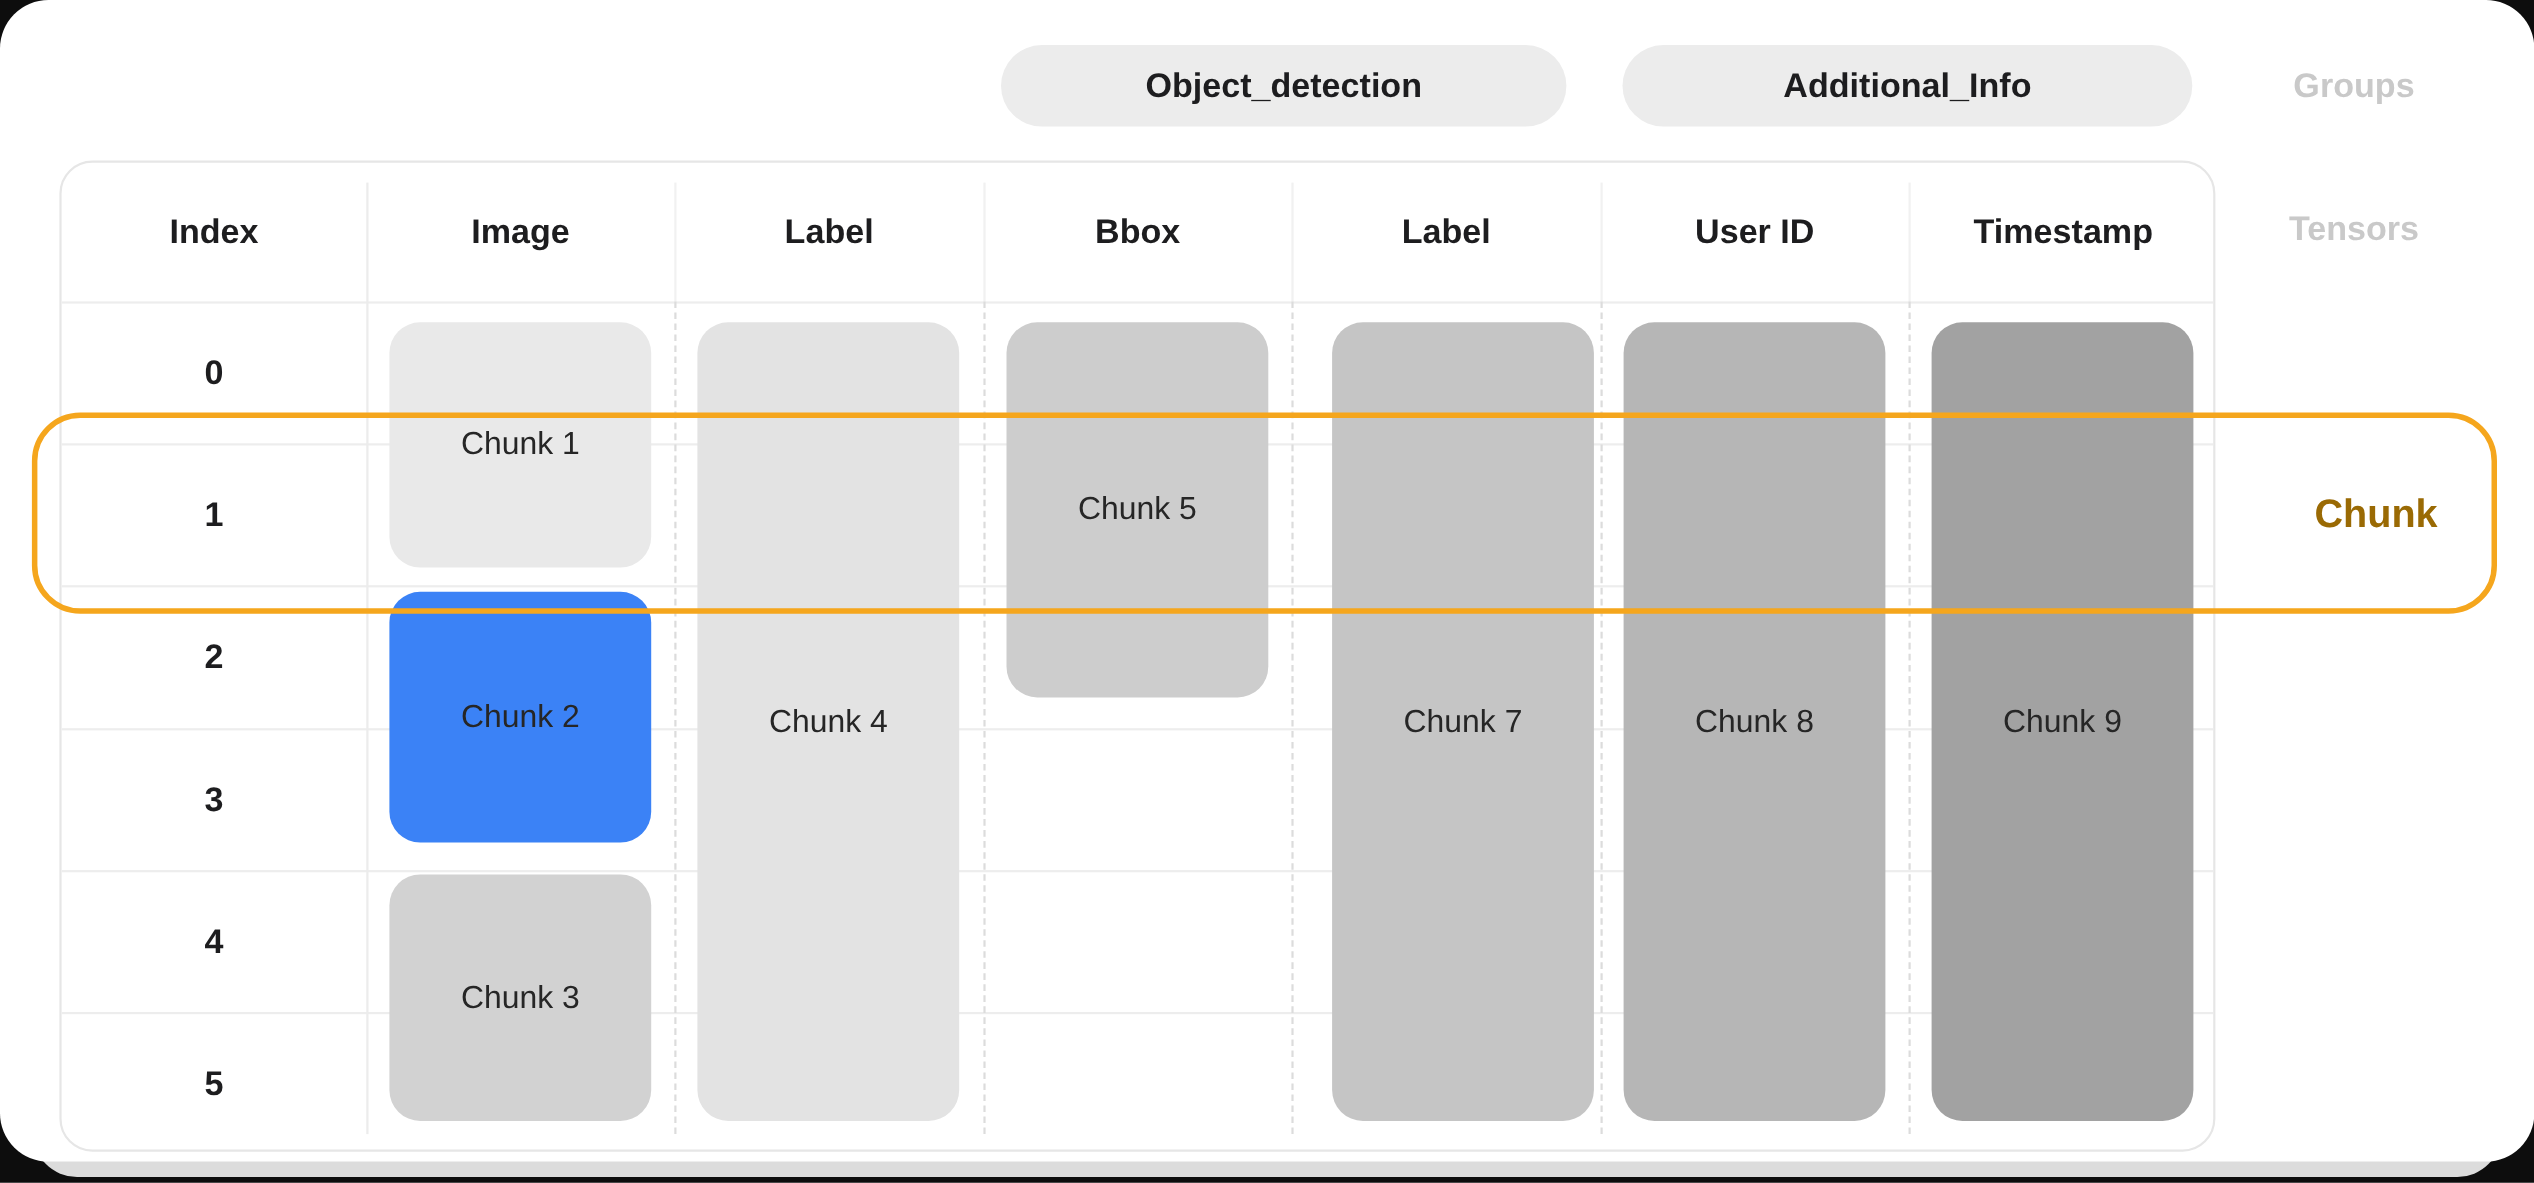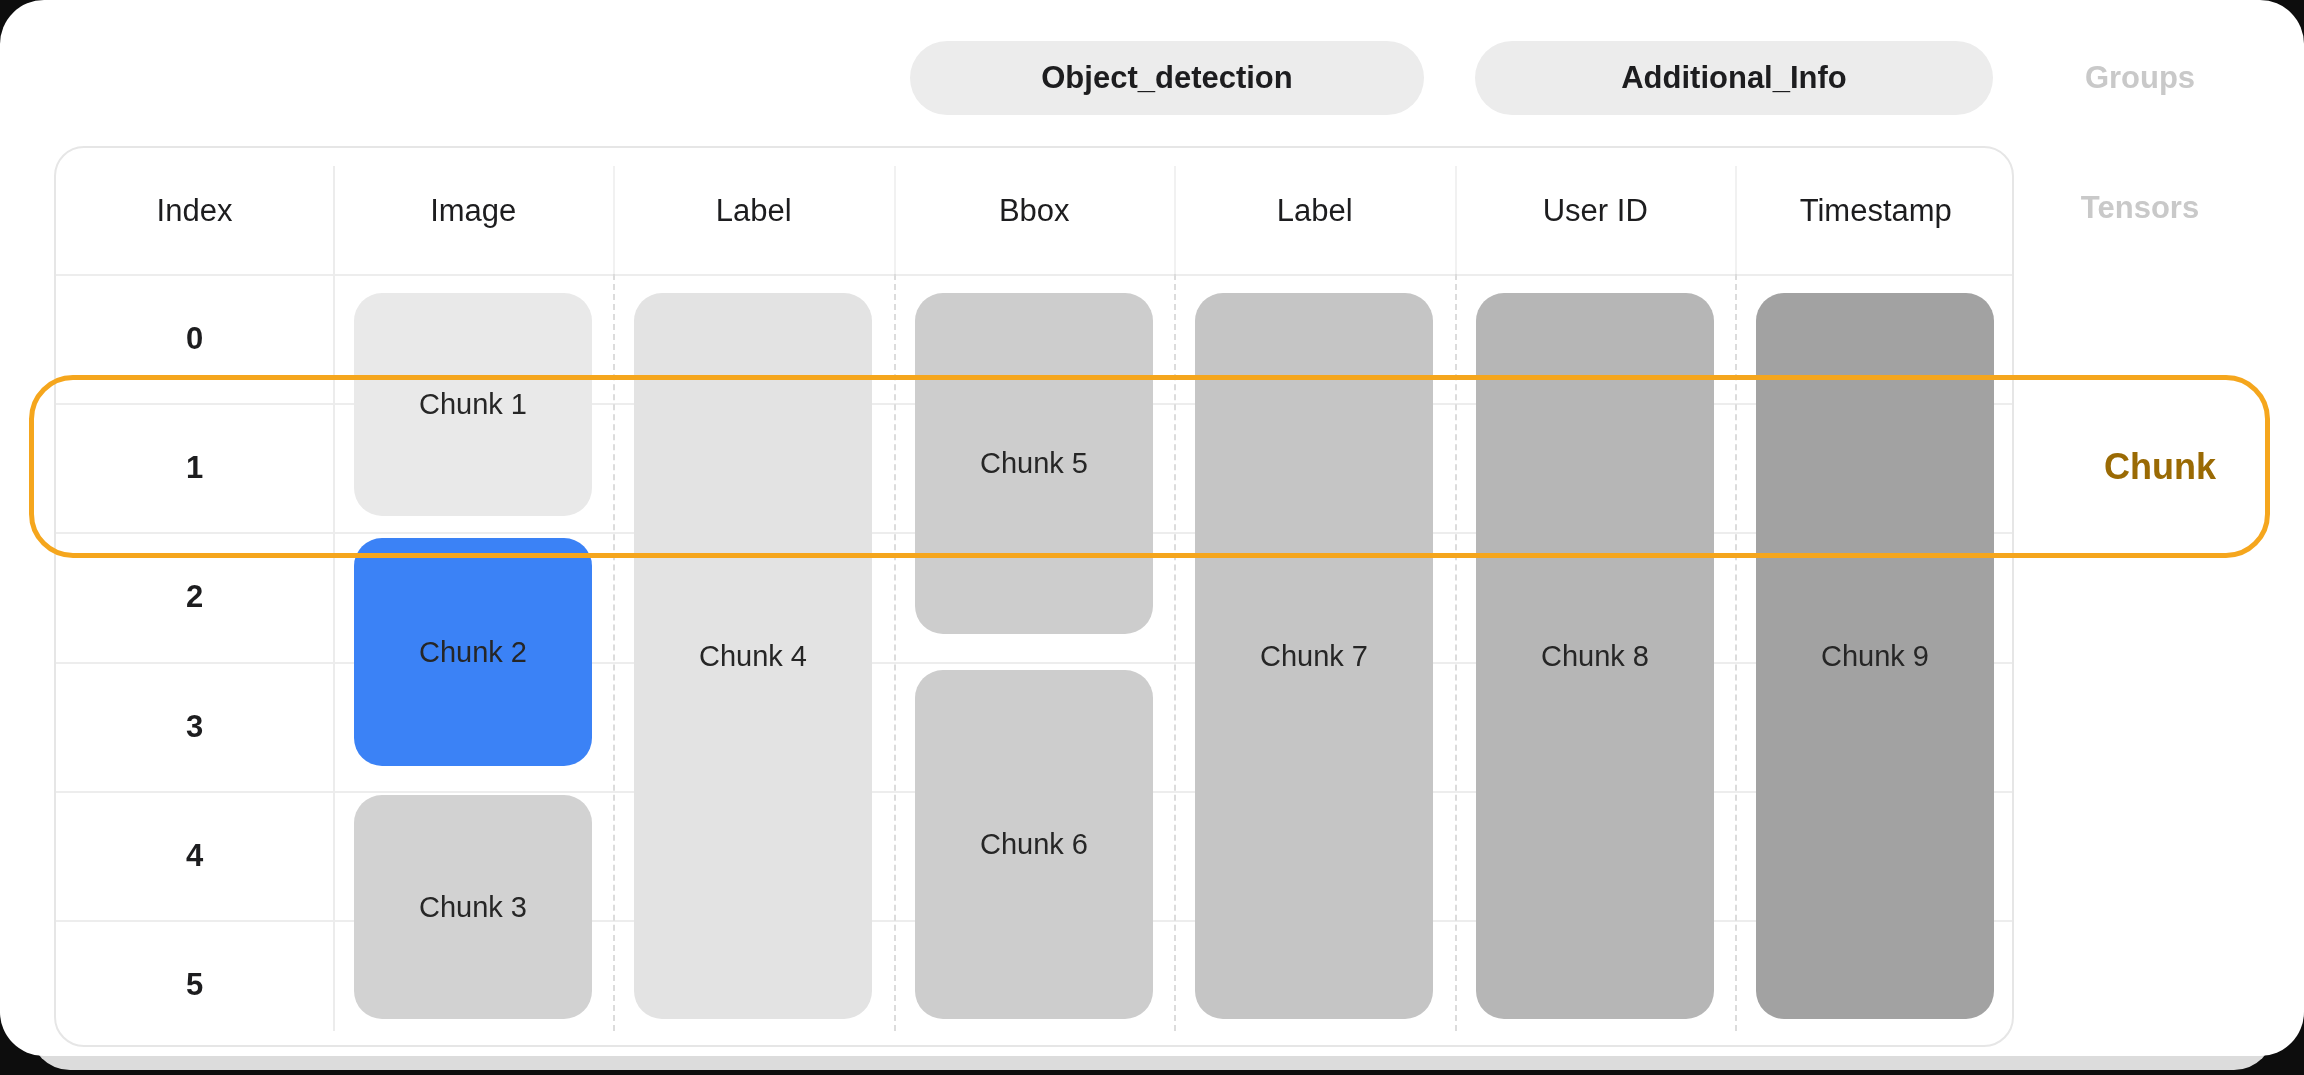--- a/index.html
+++ b/index.html
@@ -38,21 +38,21 @@
   .table {
     position:absolute; left:54px; top:146px; width:1960px; height:901px;
     border:2px solid #e6e6e6; border-radius:30px; background:#ffffff;
     box-sizing:border-box; overflow:hidden;
   }
   .thead {
     position:absolute; left:0; top:0; width:100%; height:126px;
     display:flex; align-items:center; z-index:3;
   }
   .th {
-    flex:none; text-align:center; font-weight:400; font-size:31px; color:#1d1d1f;
+    flex:none; text-align:center; font-weight:700; font-size:31px; color:#1d1d1f;
   }
   .th.index { width:277px; }
   .th.data  { width:280.5px; }
 
   .hline {
     position:absolute; left:0; width:1956px; height:0;
     border-top:2px solid #ededed; z-index:1;
   }
   .vsolid {
     position:absolute; top:18px; height:865px; width:0;
@@ -162,24 +162,21 @@
       </div>
       <div class="chunk c3" style="background: rgb(210, 210, 210);">
         <span>Chunk 3</span>
       </div>
       <div class="chunk c4" style="background: rgb(227, 227, 227);">
         <span>Chunk 4</span>
       </div>
       <div class="chunk c5" style="background: rgb(205, 205, 205);">
         <span>Chunk 5</span>
       </div>
-      <div class="chunk c6" style="background: rgb(205, 205, 205);">
-        <span>Chunk 6</span>
-      </div>
-      <div class="chunk c7" style="background: rgb(197, 197, 197);">
+      <div class="chunk c7" style="background: rgb(197, 197, 197); margin-left: 16px;">
         <span>Chunk 7</span>
       </div>
       <div class="chunk c8" style="background: rgb(182, 182, 182);">
         <span>Chunk 8</span>
       </div>
       <div class="chunk c9" style="background: rgb(162, 162, 162);">
         <span>Chunk 9</span>
       </div>
     </div>
 

